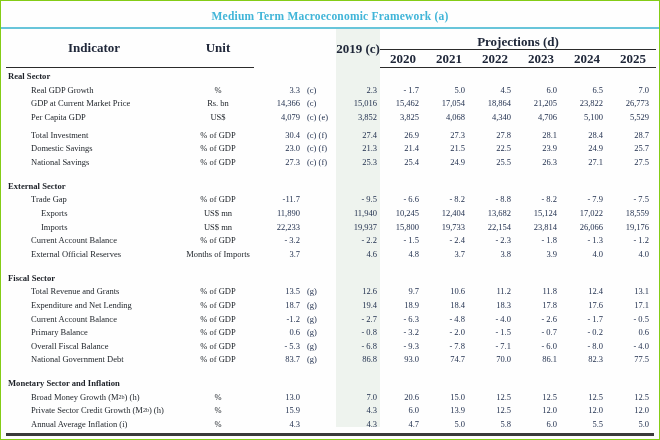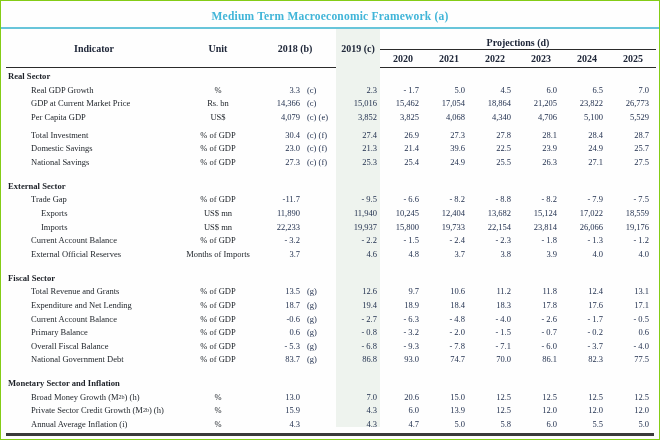--- a/index.html
+++ b/index.html
@@ -10,21 +10,21 @@
     font-family:Liberation Serif, serif; color:#20283a;
   }
   .title {
     margin-top:9px; text-align:center; font-size:11.5px; font-weight:bold;
     color:#41b5d8; letter-spacing:0.2px;
   }
   .cyan-rule { margin-top:5px; height:2px; background:#68c5da; }
   .twrap { position:relative; padding:0 5px; }
   .shade { position:absolute; top:0; left:335px; width:44px; height:398px; background:#eef3ee; z-index:0; }
   .grid { display:grid; grid-template-columns:176px 72px 48px 34px 44px repeat(6,46px); position:relative; z-index:1; }
-  .hdr { font-weight:bold; font-size:10px; }
+  .hdr { font-weight:bold; font-size:13px; }
   .hdr .c { display:flex; align-items:center; justify-content:center; }
   .h-ind   { grid-column:1; grid-row:1/3; border-bottom:1.5px solid #2b2b2b; }
   .h-unit  { grid-column:2; grid-row:1/3; border-bottom:1.5px solid #2b2b2b; }
   .h-2018  { grid-column:3/5; grid-row:1/3; border-bottom:1.5px solid #2b2b2b; }
   .h-2019  { grid-column:5; grid-row:1/3; }
   .h-proj  { grid-column:6/12; grid-row:1; border-bottom:1.2px solid #2b2b2b; margin-top:6px; }
   .h-year  { grid-row:2; border-bottom:1.5px solid #2b2b2b;text-align:center; }
   .hdr { height:39px; grid-template-rows:21px 18px; }
   .row { height:13.6px; font-size:8.5px; }
   .row .cell { display:flex; align-items:center; white-space:nowrap; }
@@ -47,21 +47,20 @@
 
 <div class="page">
   <div class="title">Medium Term Macroeconomic Framework (a)</div>
   <div class="cyan-rule"></div>
   <div class="twrap">
     <div class="shade"></div>
 
     <div class="grid hdr">
       <div class="c h-ind">Indicator</div>
       <div class="c h-unit">Unit</div>
-      <div class="c h-2018">2018 (b)</div>
       <div class="c h-2019">2019 (c)</div>
       <div class="c h-proj">Projections (d)</div>
       <div class="c h-year" style="grid-column:6">2020</div>
       <div class="c h-year" style="grid-column:7">2021</div>
       <div class="c h-year" style="grid-column:8">2022</div>
       <div class="c h-year" style="grid-column:9">2023</div>
       <div class="c h-year" style="grid-column:10">2024</div>
       <div class="c h-year" style="grid-column:11">2025</div>
     </div>
 
@@ -120,21 +119,21 @@
           <div class="cell num pv">28.4</div>
           <div class="cell num pv">28.7</div>
         </div>
         <div class="grid row">
           <div class="cell ind">Domestic Savings</div>
           <div class="cell unit">% of GDP</div>
           <div class="cell num v18">23.0</div>
           <div class="cell fn">(c) (f)</div>
           <div class="cell num v19">21.3</div>
           <div class="cell num pv">21.4</div>
-          <div class="cell num pv">39.6</div>
+          <div class="cell num pv">21.5</div>
           <div class="cell num pv">22.5</div>
           <div class="cell num pv">23.9</div>
           <div class="cell num pv">24.9</div>
           <div class="cell num pv">25.7</div>
         </div>
         <div class="grid row">
           <div class="cell ind">National Savings</div>
           <div class="cell unit">% of GDP</div>
           <div class="cell num v18">27.3</div>
           <div class="cell fn">(c) (f)</div>
@@ -237,21 +236,21 @@
           <div class="cell num pv">18.9</div>
           <div class="cell num pv">18.4</div>
           <div class="cell num pv">18.3</div>
           <div class="cell num pv">17.8</div>
           <div class="cell num pv">17.6</div>
           <div class="cell num pv">17.1</div>
         </div>
         <div class="grid row">
           <div class="cell ind">Current Account Balance</div>
           <div class="cell unit">% of GDP</div>
-          <div class="cell num v18">-0.6</div>
+          <div class="cell num v18">-1.2</div>
           <div class="cell fn">(g)</div>
           <div class="cell num v19">- 2.7</div>
           <div class="cell num pv">- 6.3</div>
           <div class="cell num pv">- 4.8</div>
           <div class="cell num pv">- 4.0</div>
           <div class="cell num pv">- 2.6</div>
           <div class="cell num pv">- 1.7</div>
           <div class="cell num pv">- 0.5</div>
         </div>
         <div class="grid row">
@@ -270,21 +269,21 @@
         <div class="grid row">
           <div class="cell ind">Overall Fiscal Balance</div>
           <div class="cell unit">% of GDP</div>
           <div class="cell num v18">- 5.3</div>
           <div class="cell fn">(g)</div>
           <div class="cell num v19">- 6.8</div>
           <div class="cell num pv">- 9.3</div>
           <div class="cell num pv">- 7.8</div>
           <div class="cell num pv">- 7.1</div>
           <div class="cell num pv">- 6.0</div>
-          <div class="cell num pv">- 3.7</div>
+          <div class="cell num pv">- 8.0</div>
           <div class="cell num pv">- 4.0</div>
         </div>
         <div class="grid row">
           <div class="cell ind">National Government Debt</div>
           <div class="cell unit">% of GDP</div>
           <div class="cell num v18">83.7</div>
           <div class="cell fn">(g)</div>
           <div class="cell num v19">86.8</div>
           <div class="cell num pv">93.0</div>
           <div class="cell num pv">74.7</div>

